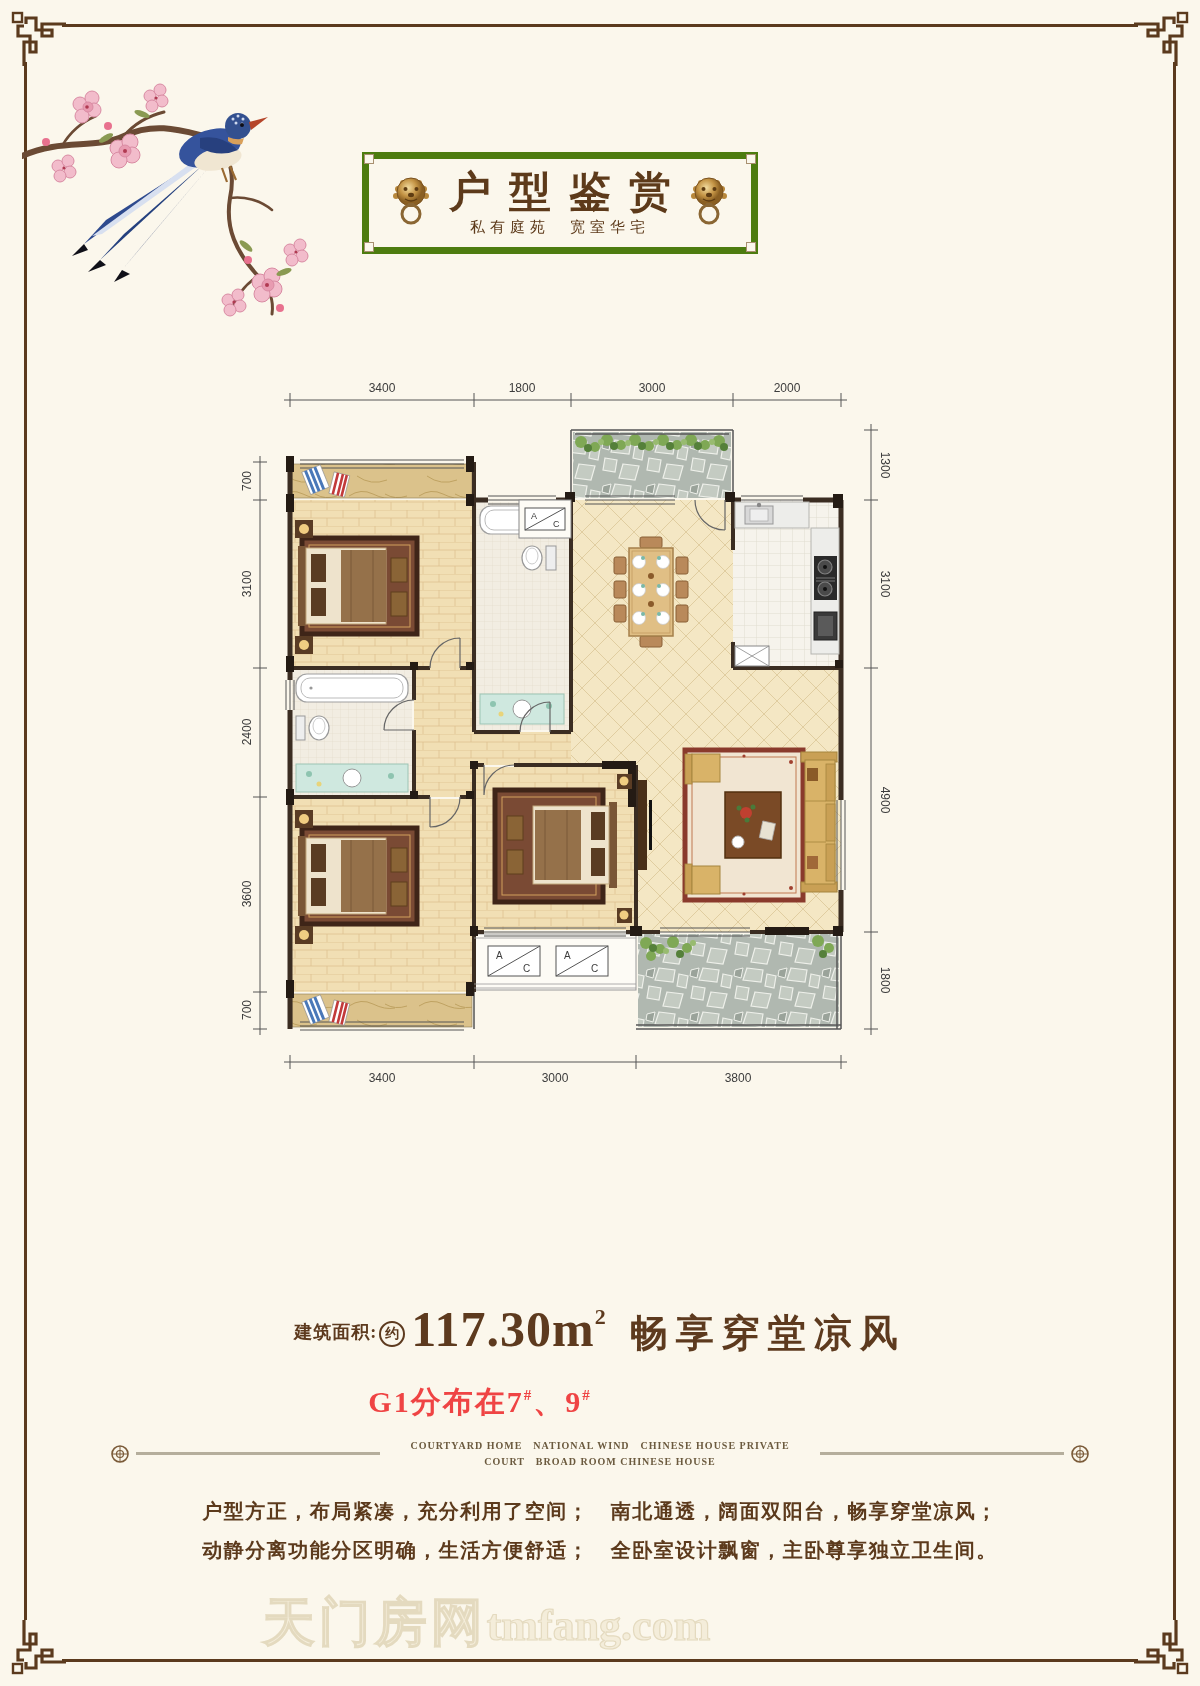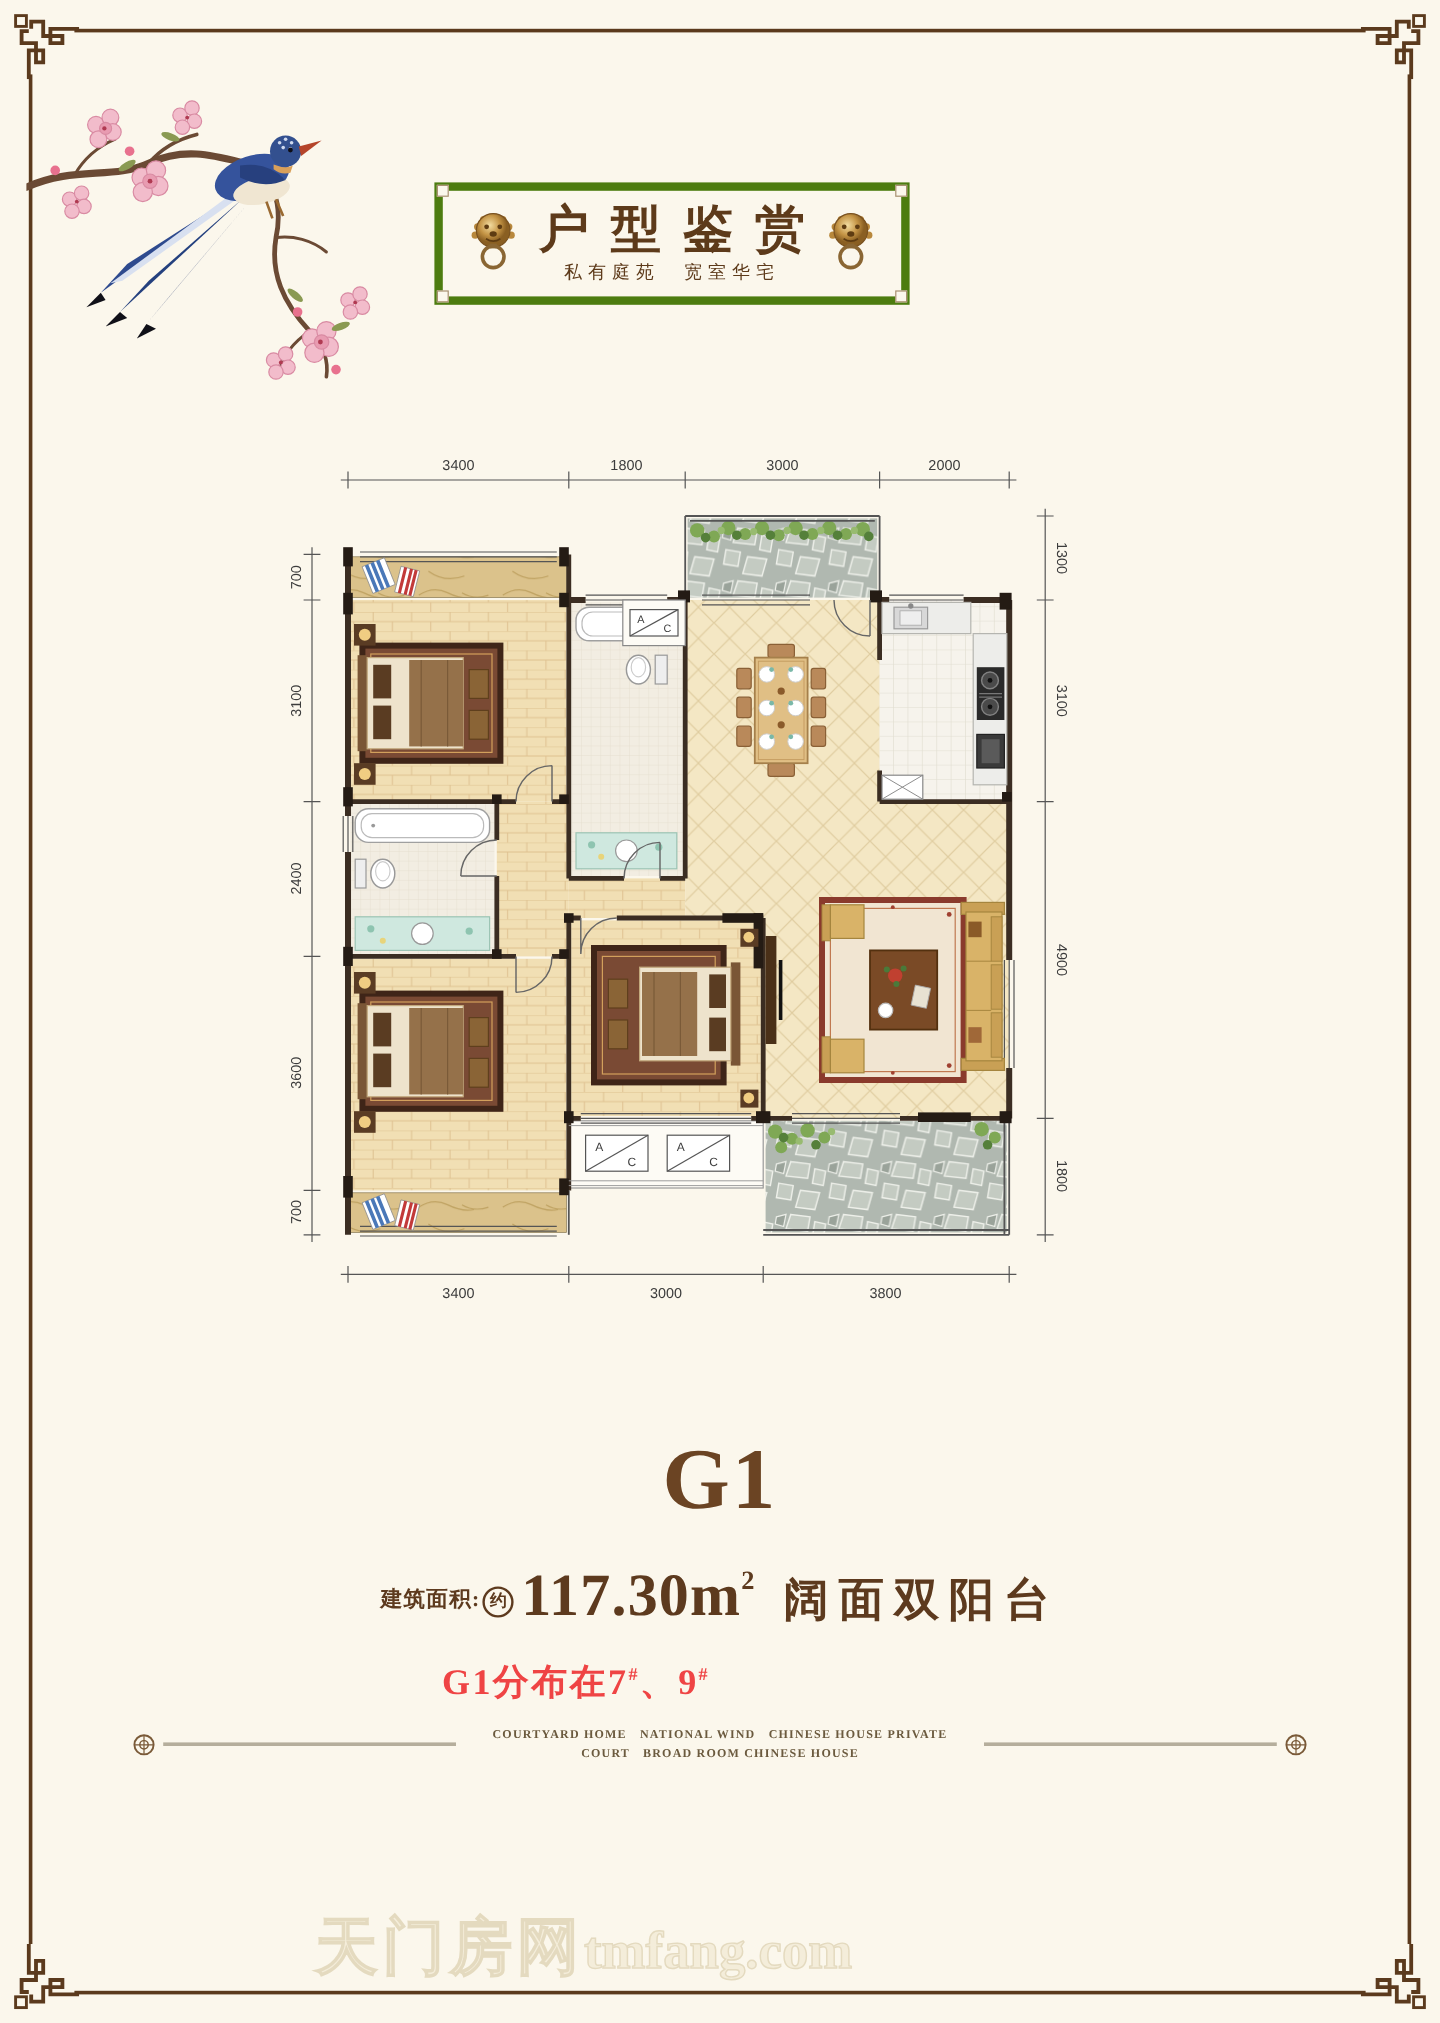--- a/index.html
+++ b/index.html
@@ -644,23 +644,22 @@
       <text x="676" y="115" text-anchor="middle" transform="rotate(90 676 115)">1300</text>
       <text x="676" y="234" text-anchor="middle" transform="rotate(90 676 234)">3100</text>
       <text x="676" y="450" text-anchor="middle" transform="rotate(90 676 450)">4900</text>
       <text x="676" y="630" text-anchor="middle" transform="rotate(90 676 630)">1800</text>
       <text x="177" y="732" text-anchor="middle">3400</text>
       <text x="350" y="732" text-anchor="middle">3000</text>
       <text x="533" y="732" text-anchor="middle">3800</text>
     </g>
   </svg>
 
-  <div class="unit-name">G1</div>
   <div class="area-line">
-    <span class="area-label">建筑面积:</span><span class="circle-approx">约</span><span class="area-value">117.30m</span><span class="area-sup">2</span><span class="area-rooms">阔面双阳台</span>
+    <span class="area-label">建筑面积:</span><span class="circle-approx">约</span><span class="area-value">117.30m</span><span class="area-sup">2</span><span class="area-rooms">畅享穿堂凉风</span>
   </div>
   <div class="dist-line">
     <span>G1分布在7</span><sup>#</sup><span>、9</span><sup>#</sup>
   </div>
 
   <div class="divider">
     <svg class="div-orn" viewBox="0 0 20 24">
       <circle cx="10" cy="12" r="8" fill="none" stroke="#7a5a38" stroke-width="1.6"></circle>
       <circle cx="10" cy="12" r="3.5" fill="none" stroke="#7a5a38" stroke-width="1.2"></circle>
       <path d="M10,4 V20 M2,12 H18" stroke="#7a5a38" stroke-width="1"></path>
@@ -671,18 +670,22 @@
       <div>COURT　BROAD ROOM CHINESE HOUSE</div>
     </div>
     <div class="div-line"></div>
     <svg class="div-orn" viewBox="0 0 20 24">
       <circle cx="10" cy="12" r="8" fill="none" stroke="#7a5a38" stroke-width="1.6"></circle>
       <circle cx="10" cy="12" r="3.5" fill="none" stroke="#7a5a38" stroke-width="1.2"></circle>
       <path d="M10,4 V20 M2,12 H18" stroke="#7a5a38" stroke-width="1"></path>
     </svg>
   </div>
 
+  <div class="desc">
+    <div>户型方正，布局紧凑，充分利用了空间；　南北通透，阔面双阳台，畅享穿堂凉风；</div>
+    <div>动静分离功能分区明确，生活方便舒适；　全卧室设计飘窗，主卧尊享独立卫生间。</div>
+  </div>
 
   <div class="watermark">
     <span class="wm-cn">天门房网</span><span class="wm-en">tmfang.com</span>
   </div>
 
 </div>
 
 </body></html>

